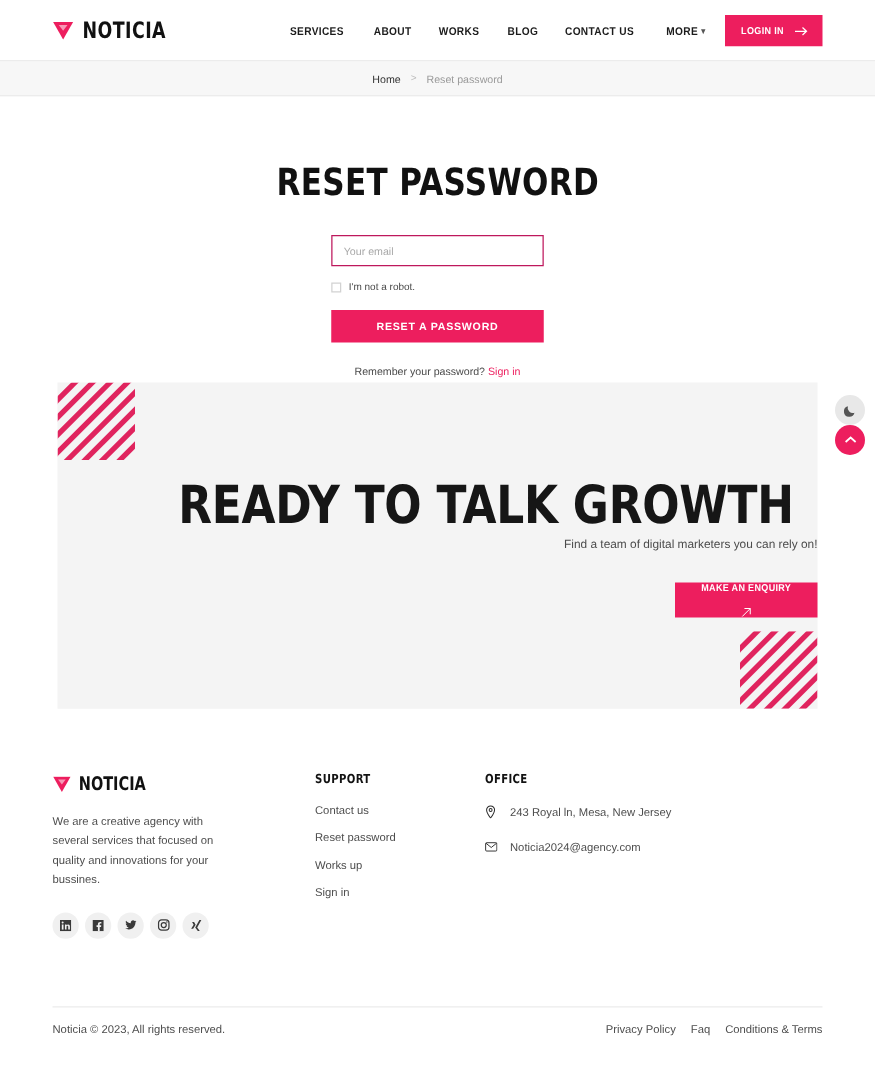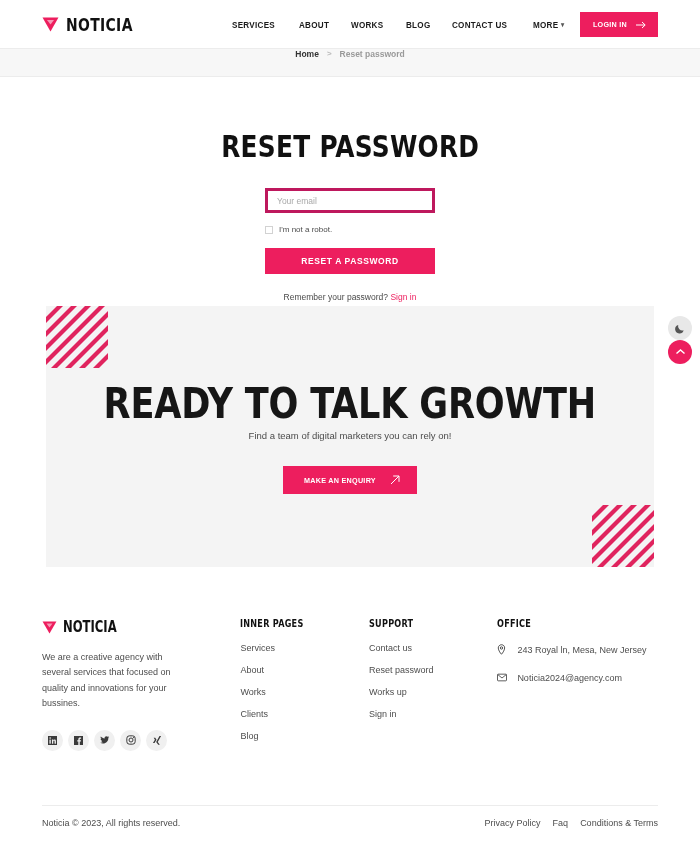--- a/index.html
+++ b/index.html
@@ -44,37 +44,37 @@
     background: #ed1e5e; color: #fff;
     display: flex; align-items: center; gap: 7px;
     font-size: 8px; font-weight: 700; letter-spacing: 0.3px;
     cursor: pointer; border: none;
   }
   .login-label { transform: scaleX(0.9); }
 
   
   .crumbbar {
     height: 28px; background: #f7f7f7; border-bottom: 1px solid #ececec;
-    display: flex; justify-content: center;
-    gap: 8px; font-size: 8.5px; font-weight: bold;
+    display: flex; align-items: center; justify-content: center;
+    gap: 8px; font-size: 8.5px;
   }
   .crumb-home { color: #333; cursor: pointer; }
   .crumb-sep { color: #bbb; font-size: 8px; }
   .crumb-cur { color: #9a9a9a; }
 
   
   .form-wrap { padding-top: 52px; display: flex; flex-direction: column; align-items: center; }
   .form-title {
     font-family: "Liberation Sans Narrow", "DejaVu Sans Condensed", "Liberation Sans", sans-serif;
     font-size: 30px; font-weight: 700; letter-spacing: 0.3px;
     transform: scaleX(0.92); color: #111;
   }
   .email-input {
     margin-top: 24px; width: 170px; height: 25px;
-    border: 3px solid #be185d; background: #fff;
+    border: 1px solid #be185d; background: #fff;
     font-size: 8.5px; color: #333; padding: 0 9px;
     font-family: "Liberation Sans", sans-serif;
   }
   .email-input::placeholder { color: #a8a8a8; }
   .robot-row {
     width: 170px; margin-top: 12px;
     display: flex; align-items: center; gap: 6px;
     font-size: 8px; color: #4a4a4a;
   }
   .robot-box {
@@ -95,34 +95,35 @@
   
   .cta {
     position: absolute; left: 46px; top: 306px;
     width: 608px; height: 261px; background: #f4f4f4;
   }
   .stripes { position: absolute; width: 62px; height: 62px; overflow: hidden; }
   .stripes.tl { left: 0; top: 0; }
   .stripes.br { left: 546px; top: 199px; }
   .cta-inner {
     position: absolute; left: 0; top: 0; width: 100%; height: 100%;
-    display: flex; flex-direction: column; align-items: center; justify-content: center;
+    display: flex; flex-direction: column; align-items: flex-end; justify-content: center;
   }
   .cta-title {
     font-family: "Liberation Sans Narrow", "DejaVu Sans Condensed", "Liberation Sans", sans-serif;
     font-size: 42px; font-weight: 700; letter-spacing: -0.2px;
     transform: scaleX(0.93); color: #161616; white-space: nowrap;
   }
   .cta-sub { margin-top: 2px; font-size: 9.5px; color: #4b4b4b; }
   .cta-btn {
     margin-top: 25px; height: 28px; padding: 0 17px;
     background: #ed1e5e; color: #fff; border: none; cursor: pointer;
     display: flex; align-items: center; gap: 11px;
     font-size: 8px; font-weight: 700; letter-spacing: 0.3px;
     font-family: "Liberation Sans", sans-serif;
+    flex-direction: column;
   }
   .cta-btn-label { transform: scaleX(0.9); }
 
   
   .fab {
     position: absolute; right: 8px;
     width: 24px; height: 24px; border-radius: 50%;
     display: flex; align-items: center; justify-content: center;
     cursor: pointer;
   }
@@ -330,28 +331,20 @@
           </div>
           <div class="soc">
             <svg width="10" height="10" viewBox="0 0 12 12">
                 <path d="M2 3.2h1.9l1.5 2.6L3 9.6H1.1l2.4-3.8z" fill="#3a3a3a"></path>
                 <path d="M10.9 1.3H9l-4 7 2.5 3.4h1.9L6.9 8.3z" fill="#3a3a3a"></path>
               </svg>
           </div>
         </div>
       </div>
 
-      <div class="fcol-inner">
-        <div class="fhead">INNER PAGES</div>
-        <a class="flink">Services</a>
-        <a class="flink">About</a>
-        <a class="flink">Works</a>
-        <a class="flink">Clients</a>
-        <a class="flink">Blog</a>
-      </div>
 
       <div class="fcol-support">
         <div class="fhead">SUPPORT</div>
         <a class="flink">Contact us</a>
         <a class="flink">Reset password</a>
         <a class="flink">Works up</a>
         <a class="flink">Sign in</a>
       </div>
 
       <div class="fcol-office">

